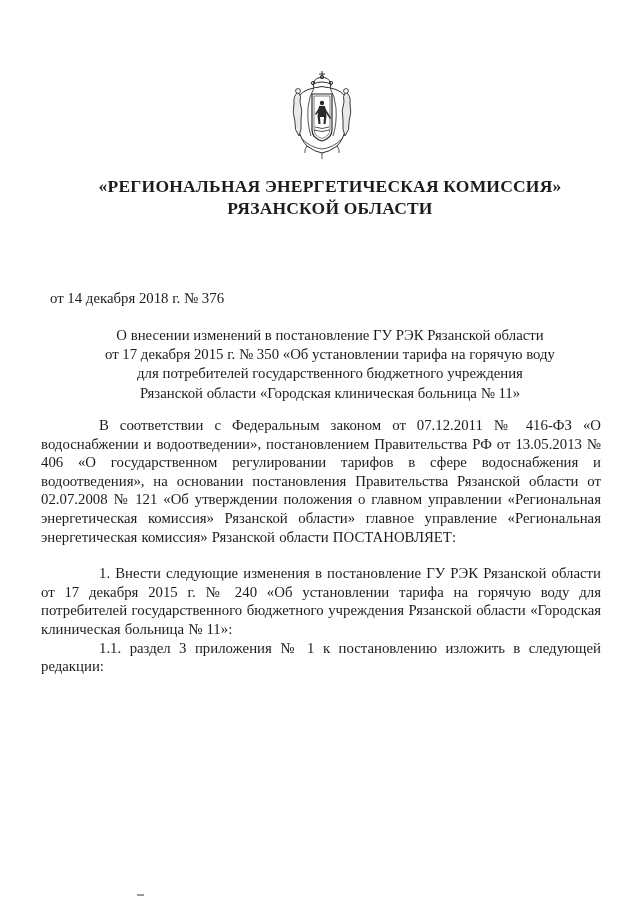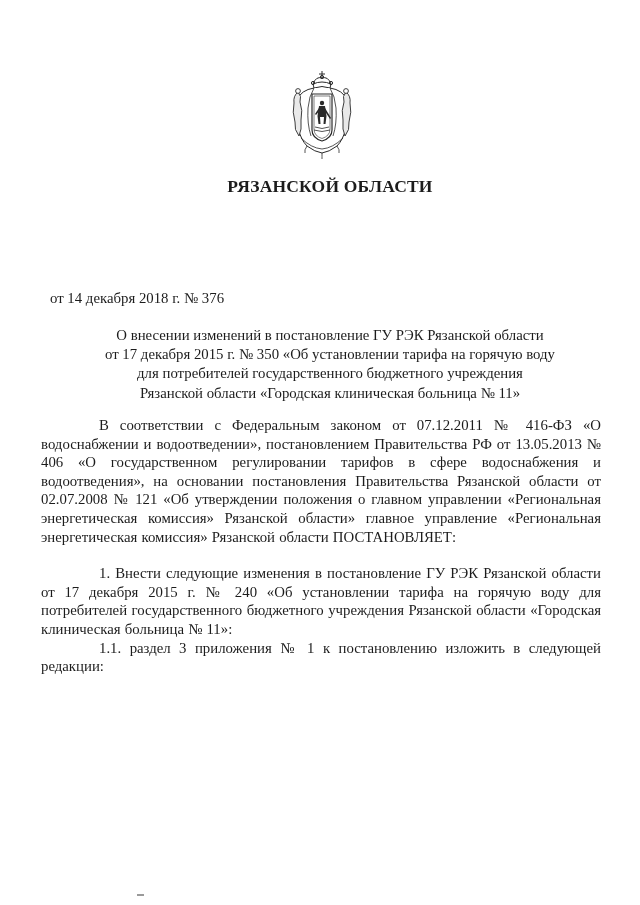--- a/index.html
+++ b/index.html
@@ -134,20 +134,21 @@
         <path d="M26 57 q7 3 14 0" stroke-width="0.8"></path>
         <path d="M25 60 q8 3 16 0" stroke-width="0.8"></path>
 
         <path d="M18 76 q-3 4 -2 7 M48 76 q3 4 2 7 M33 83 q0 4 0 6" stroke-width="0.8"></path>
         <path d="M12 68 q10 10 21 11 q11 -1 21 -11" stroke-width="0.8"></path>
       </g>
     </svg>
   </div>
 
   <div class="org-title">
+    <div>«РЕГИОНАЛЬНАЯ ЭНЕРГЕТИЧЕСКАЯ КОМИССИЯ»</div>
     <div>РЯЗАНСКОЙ ОБЛАСТИ</div>
   </div>
 
 
   <div class="doc-date">от 14 декабря 2018 г. № 376</div>
 
   <div class="subject">
     <div>О внесении изменений в постановление ГУ РЭК Рязанской области</div>
     <div>от 17 декабря 2015 г. № 350 «Об установлении тарифа на горячую воду</div>
     <div>для потребителей государственного бюджетного учреждения</div>

